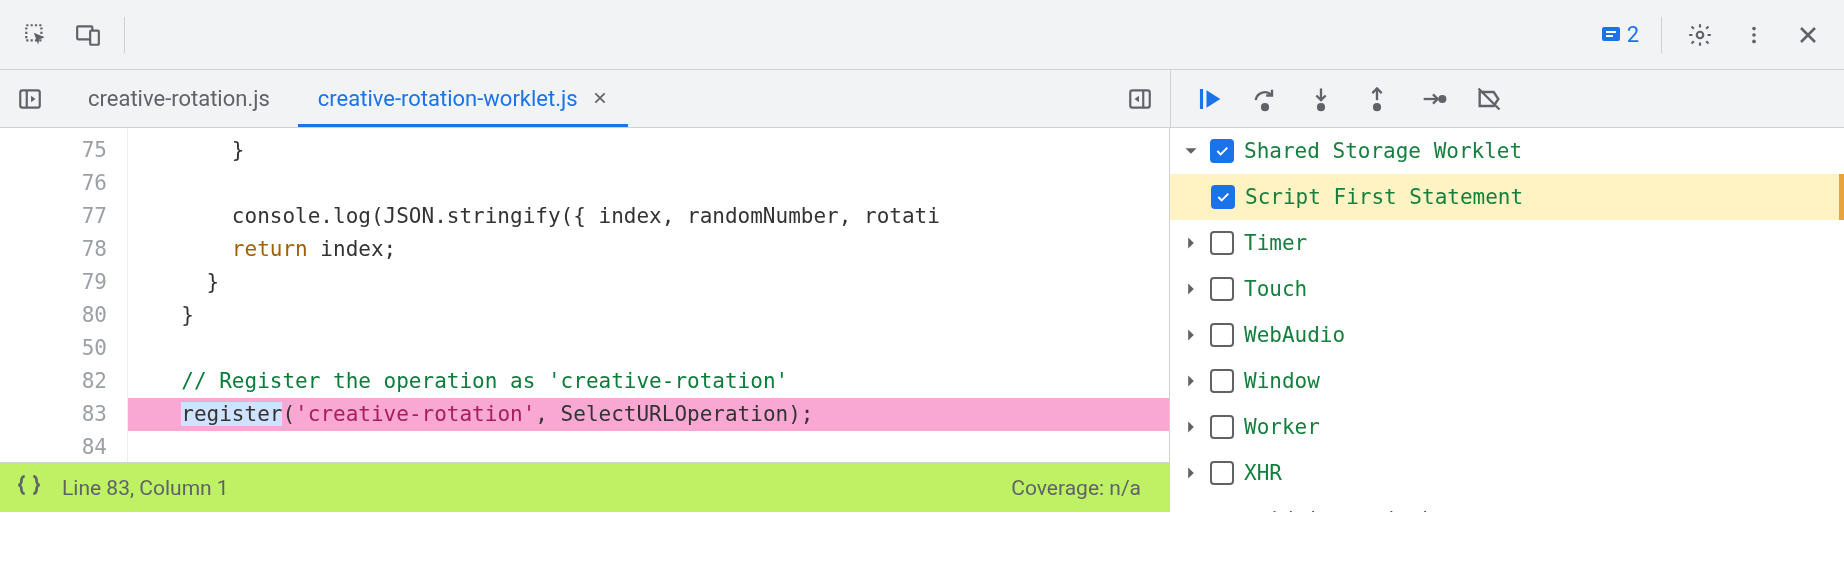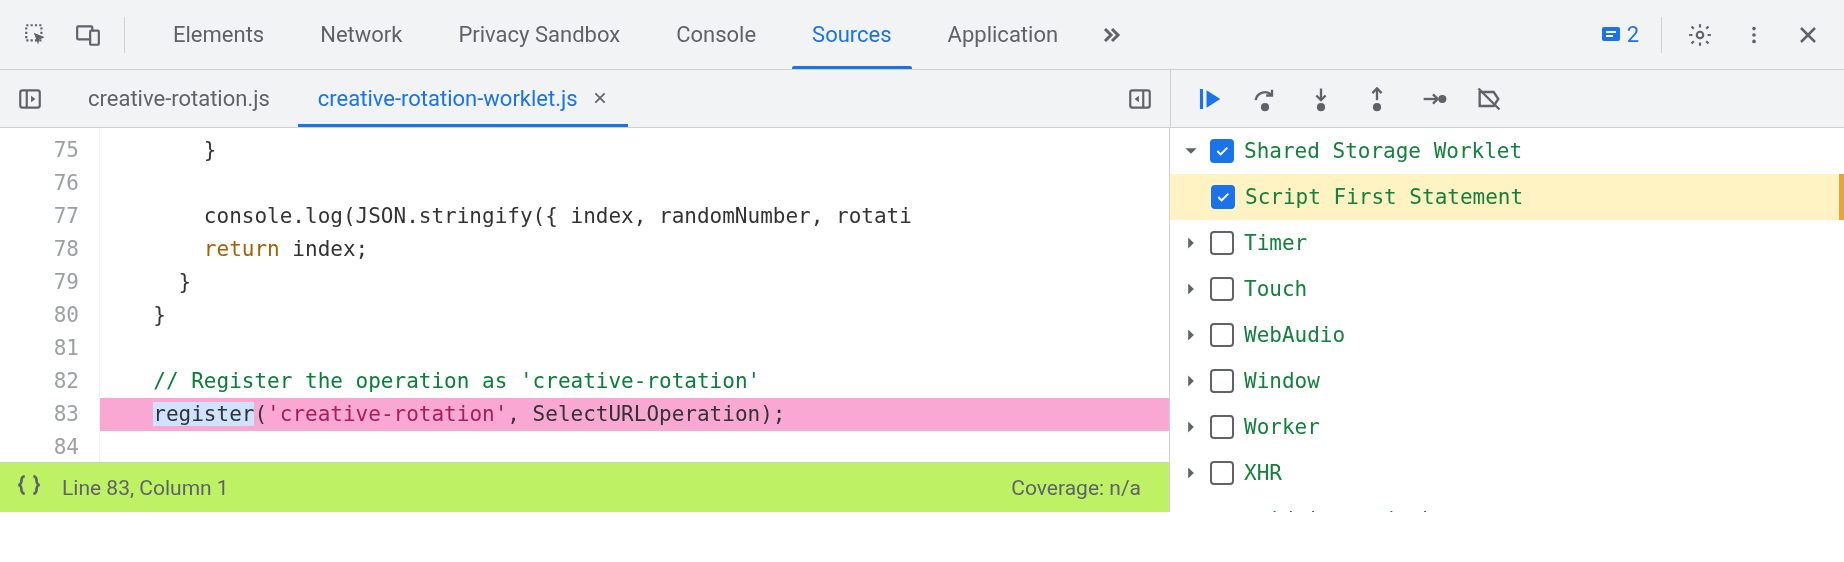--- a/index.html
+++ b/index.html
@@ -144,20 +144,21 @@
   flex-direction: column;
   border-right: 1px solid #d0d0d0;
 }
 .code-area {
   flex: 1;
   display: flex;
   font-family: Menlo, Consolas, monospace;
   font-size: 21px;
   overflow: hidden;
   background: #fff;
+  padding-left: 28px;
 }
 .gutter {
   flex: 0 0 100px;
   text-align: right;
   color: #9aa0a6;
   background: #fff;
   border-right: 1px solid #eee;
   padding-top: 6px;
 }
 .gutter-line { height: 33px; line-height: 33px; padding-right: 20px; }
@@ -242,34 +243,20 @@
         <path d="M10 10 L20 14 L15 16 L14 21 Z" fill="currentColor" stroke="none"></path>
       </svg>
   </div>
   <div class="tb-icon">
     <svg width="26" height="26" viewBox="0 0 24 24" fill="none" stroke="currentColor" stroke-width="2">
         <rect x="2" y="4" width="14" height="12" rx="1"></rect>
         <rect x="14" y="8" width="8" height="13" rx="1" fill="#f1f3f4"></rect>
       </svg>
   </div>
   <div class="tb-divider"></div>
-  <div class="tabs-main">
-    <div class="tab-main">Elements</div>
-    <div class="tab-main">Network</div>
-    <div class="tab-main">Privacy Sandbox</div>
-    <div class="tab-main">Console</div>
-    <div class="tab-main active">Sources</div>
-    <div class="tab-main">Application</div>
-    <div class="tb-icon">
-      <svg width="24" height="24" viewBox="0 0 24 24" fill="none" stroke="currentColor" stroke-width="3">
-          <path d="M7 6 L13 12 L7 18"></path>
-          <path d="M14 6 L20 12 L14 18"></path>
-        </svg>
-    </div>
-  </div>
   <div class="tb-right">
     <div class="badge-count">
       <svg width="24" height="24" viewBox="0 0 24 24" fill="currentColor">
           <rect x="3" y="4" width="18" height="14" rx="2"></rect>
           <path d="M7 9h10M7 13h7" stroke="#fff" stroke-width="2"></path>
         </svg>
       <span>2</span>
     </div>
     <div class="tb-divider"></div>
     <div class="tb-icon">
@@ -371,21 +358,21 @@
 <div class="main">
   <div class="editor-pane">
     <div class="code-area">
       <div class="gutter" id="gutter">
           <div class="gutter-line">75</div>
           <div class="gutter-line">76</div>
           <div class="gutter-line">77</div>
           <div class="gutter-line">78</div>
           <div class="gutter-line">79</div>
           <div class="gutter-line">80</div>
-          <div class="gutter-line">81</div>
+          <div class="gutter-line">50</div>
           <div class="gutter-line">82</div>
           <div class="gutter-line">83</div>
           <div class="gutter-line">84</div>
         </div>
       <div class="code-body" id="codebody">
           <div class="code-line">      }</div>
           <div class="code-line"></div>
           <div class="code-line">      console.log(JSON.stringify({ index, randomNumber, rotati</div>
           <div class="code-line">      <span class="tok-kw">return</span> index;</div>
           <div class="code-line">    }</div>

